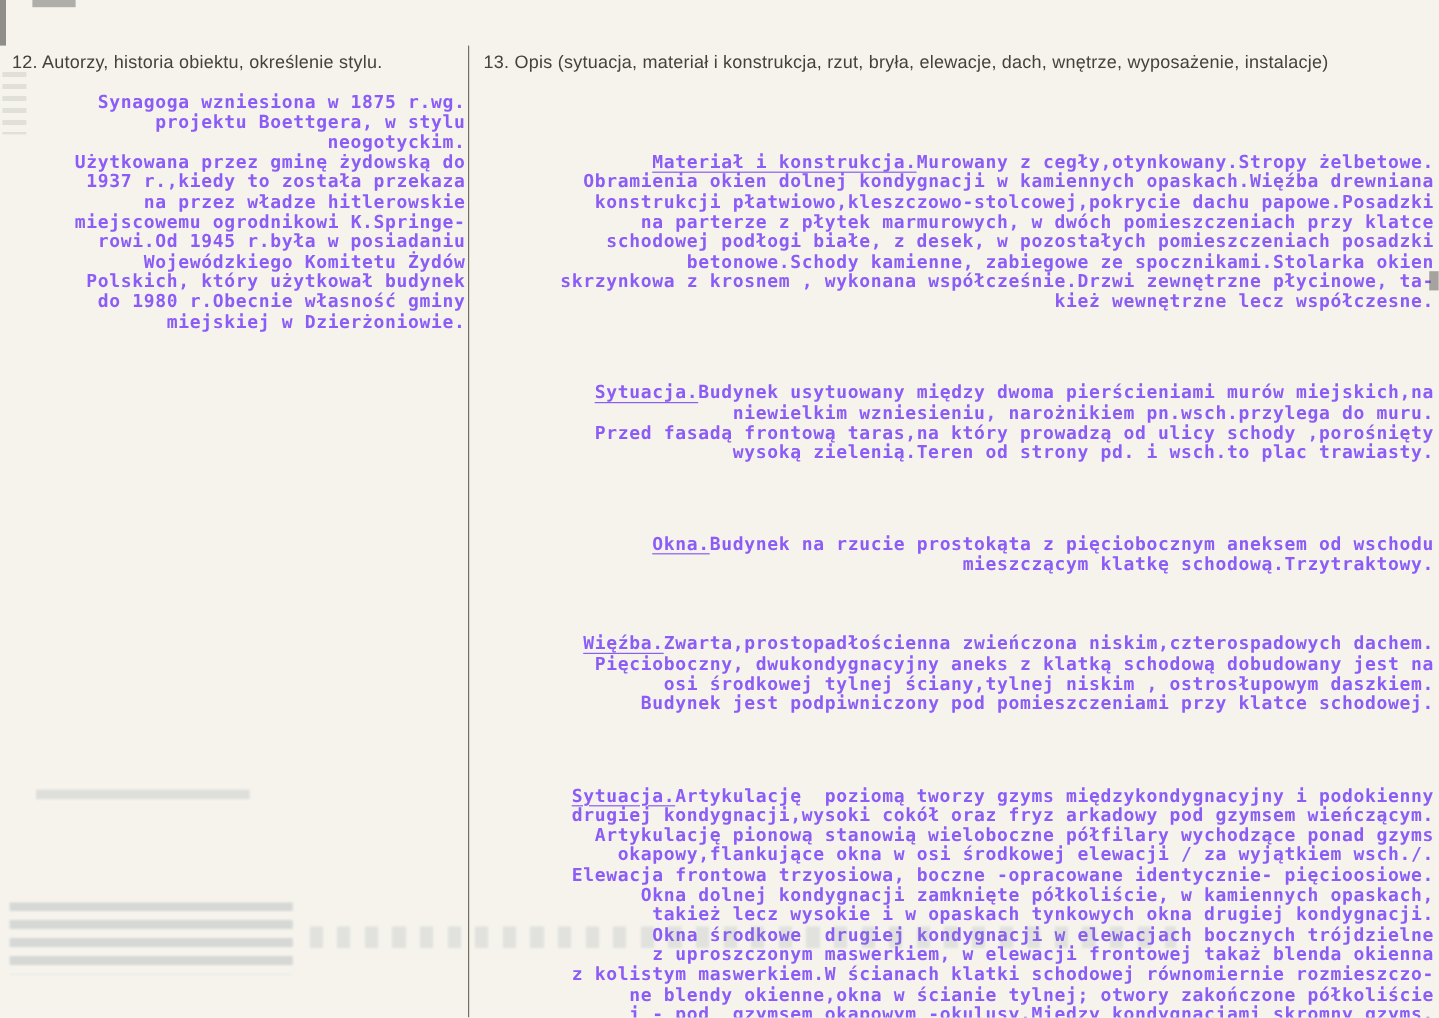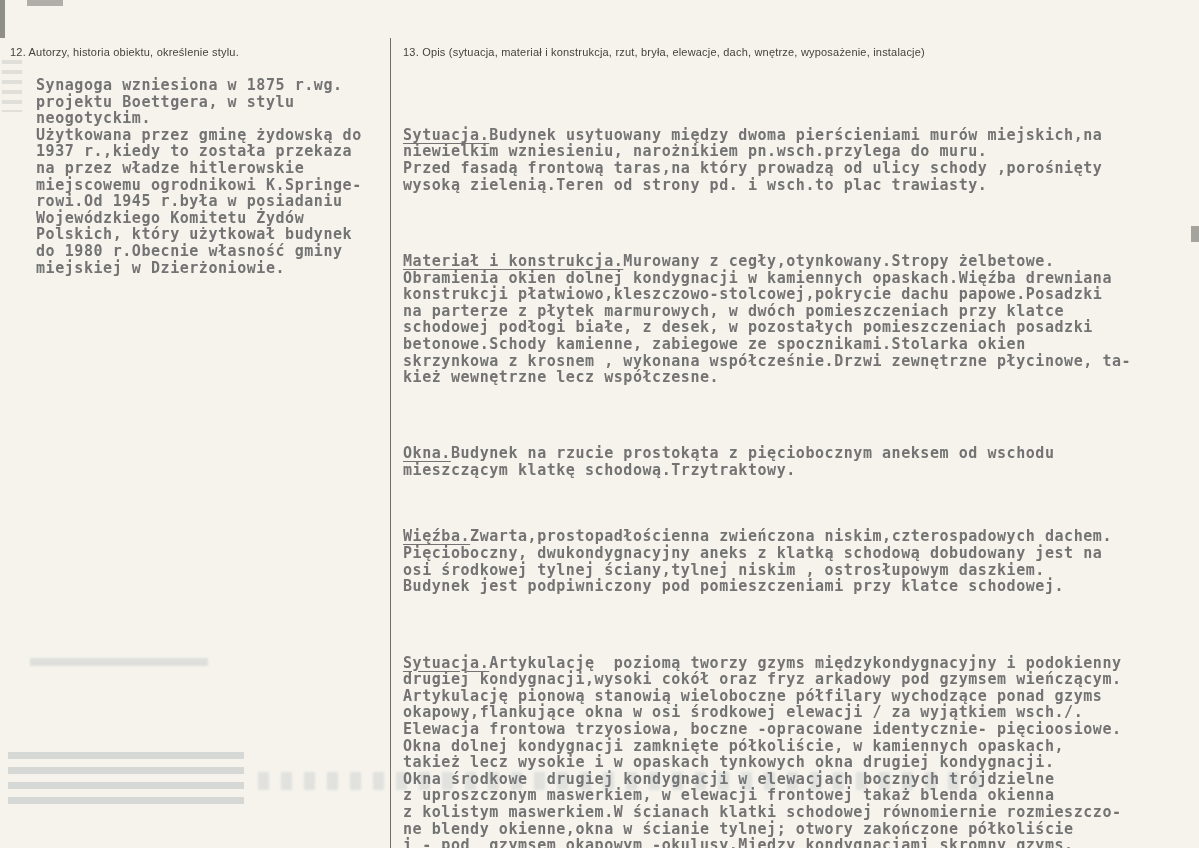--- a/index.html
+++ b/index.html
@@ -4,31 +4,32 @@
 <style>
   html,body{margin:0;padding:0;}
   body{
     width:1199px;height:848px;position:relative;overflow:hidden;
     background:#f5f3ec;
     font-family:"Liberation Sans",sans-serif;
   }
   .page{position:absolute;inset:0;}
   
   .field-label{
-    font-size:11px;line-height:13px;color:#45423c;letter-spacing:0.2px;
+    font-size:15px;line-height:13px;color:#45423c;letter-spacing:0.2px;
     white-space:nowrap;
   }
   
   .typed{
     font-family:"DejaVu Sans Mono","Liberation Mono",monospace;
     font-weight:700;
     font-size:15px;line-height:16.6px;letter-spacing:0.55px;
-    color:#737373;
+    color:#8b5cf6;
     white-space:pre-wrap;
     margin:0;
+    text-align:right;
   }
   .col-left{position:absolute;left:10px;top:46px;width:372px;}
   .col-left .typed{margin:18px 0 0 26px;width:352px;}
   .col-right{position:absolute;left:403px;top:46px;width:792px;}
   .col-right .body-text{margin-top:18px;}
   .sec{margin:0;}
   .sec + .sec{margin-top:10px;}
   .sec.no-gap{margin-top:0;}
   .sec-title{text-decoration:underline;text-underline-offset:3px;}
   .divider{
@@ -87,33 +88,33 @@
 Polskich, który użytkował budynek
 do 1980 r.Obecnie własność gminy
 miejskiej w Dzierżoniowie.</p>
   </section>
 
   <section class="col-right">
     <div class="field-label">13. Opis (sytuacja, materiał i konstrukcja, rzut, bryła, elewacje, dach, wnętrze, wyposażenie, instalacje)</div>
 
     <div class="typed body-text">
 
-      <p class="sec"><span class="sec-title">Sytuacja.</span><span>Budynek usytuowany między dwoma pierścieniami murów miejskich,na
-niewielkim wzniesieniu, narożnikiem pn.wsch.przylega do muru.
-Przed fasadą frontową taras,na który prowadzą od ulicy schody ,porośnięty
-wysoką zielenią.Teren od strony pd. i wsch.to plac trawiasty.</span></p>
-
       <p class="sec"><span class="sec-title">Materiał i konstrukcja.</span><span>Murowany z cegły,otynkowany.Stropy żelbetowe.
 Obramienia okien dolnej kondygnacji w kamiennych opaskach.Więźba drewniana
 konstrukcji płatwiowo,kleszczowo-stolcowej,pokrycie dachu papowe.Posadzki
 na parterze z płytek marmurowych, w dwóch pomieszczeniach przy klatce
 schodowej podłogi białe, z desek, w pozostałych pomieszczeniach posadzki
 betonowe.Schody kamienne, zabiegowe ze spocznikami.Stolarka okien
 skrzynkowa z krosnem , wykonana współcześnie.Drzwi zewnętrzne płycinowe, ta-
 kież wewnętrzne lecz współczesne.</span></p>
+
+      <p class="sec"><span class="sec-title">Sytuacja.</span><span>Budynek usytuowany między dwoma pierścieniami murów miejskich,na
+niewielkim wzniesieniu, narożnikiem pn.wsch.przylega do muru.
+Przed fasadą frontową taras,na który prowadzą od ulicy schody ,porośnięty
+wysoką zielenią.Teren od strony pd. i wsch.to plac trawiasty.</span></p>
 
       <p class="sec"><span class="sec-title">Okna.</span><span>Budynek na rzucie prostokąta z pięciobocznym aneksem od wschodu
 mieszczącym klatkę schodową.Trzytraktowy.</span></p>
 
       <p class="sec no-gap"><span class="sec-title">Więźba.</span><span>Zwarta,prostopadłościenna zwieńczona niskim,czterospadowych dachem.
 Pięcioboczny, dwukondygnacyjny aneks z klatką schodową dobudowany jest na
 osi środkowej tylnej ściany,tylnej niskim , ostrosłupowym daszkiem.
 Budynek jest podpiwniczony pod pomieszczeniami przy klatce schodowej.</span></p>
 
       <p class="sec"><span class="sec-title">Sytuacja.</span><span>Artykulację  poziomą tworzy gzyms międzykondygnacyjny i podokienny

